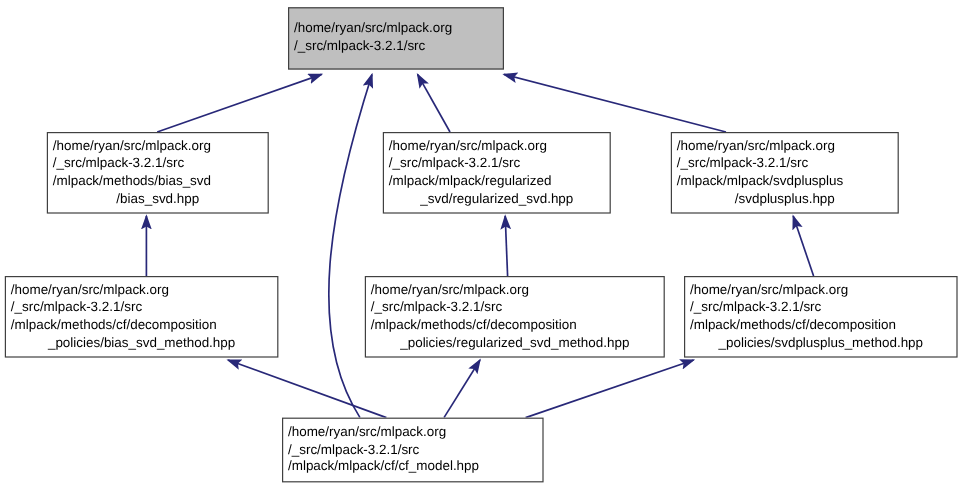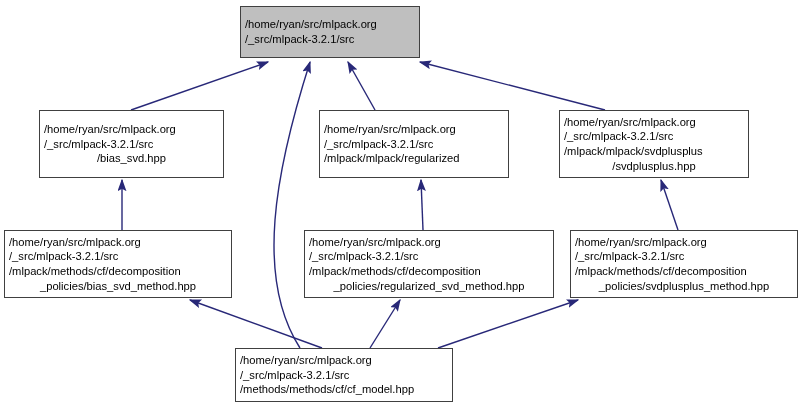--- a/index.html
+++ b/index.html
@@ -71,22 +71,22 @@
         <path d="M423,230 L421,180" stroke="#282878" stroke-width="1.4" fill="none" marker-end="url(#arrowhead)"></path>
         <path d="M678,230 L661,180" stroke="#282878" stroke-width="1.4" fill="none" marker-end="url(#arrowhead)"></path>
         <path d="M322,348 L190,300" stroke="#282878" stroke-width="1.4" fill="none" marker-end="url(#arrowhead)"></path>
         <path d="M370,348 L400,300" stroke="#282878" stroke-width="1.4" fill="none" marker-end="url(#arrowhead)"></path>
         <path d="M438,348 L578,300" stroke="#282878" stroke-width="1.4" fill="none" marker-end="url(#arrowhead)"></path>
       </g>
   </svg>
 
   <div id="nodes">
       <div class="node root" style="left: 240px; top: 6px; width: 180px; height: 52px; background: rgb(191, 191, 191); border-color: rgb(64, 64, 64);"><span class="node-line left">/home/ryan/src/mlpack.org</span><span class="node-line left">/_src/mlpack-3.2.1/src</span></div>
-      <div class="node" style="left: 39px; top: 110px; width: 185px; height: 68px; background: rgb(255, 255, 255); border-color: rgb(64, 64, 64);"><span class="node-line left">/home/ryan/src/mlpack.org</span><span class="node-line left">/_src/mlpack-3.2.1/src</span><span class="node-line center">/bias_svd.hpp</span></div>
-      <div class="node" style="left: 319px; top: 110px; width: 190px; height: 68px; background: rgb(255, 255, 255); border-color: rgb(64, 64, 64);"><span class="node-line left">/home/ryan/src/mlpack.org</span><span class="node-line left">/_src/mlpack-3.2.1/src</span><span class="node-line left">/mlpack/mlpack/regularized</span></div>
+      <div class="node" style="left: 39px; top: 110px; width: 185px; height: 68px; background: rgb(255, 255, 255); border-color: rgb(64, 64, 64);"><span class="node-line left">/home/ryan/src/mlpack.org</span><span class="node-line left">/_src/mlpack-3.2.1/src</span><span class="node-line left">/mlpack/methods/bias_svd</span><span class="node-line center">/bias_svd.hpp</span></div>
+      <div class="node" style="left: 319px; top: 110px; width: 190px; height: 68px; background: rgb(255, 255, 255); border-color: rgb(64, 64, 64);"><span class="node-line left">/home/ryan/src/mlpack.org</span><span class="node-line left">/_src/mlpack-3.2.1/src</span><span class="node-line left">/mlpack/mlpack/regularized</span><span class="node-line center">_svd/regularized_svd.hpp</span></div>
       <div class="node" style="left: 559px; top: 110px; width: 190px; height: 68px; background: rgb(255, 255, 255); border-color: rgb(64, 64, 64);"><span class="node-line left">/home/ryan/src/mlpack.org</span><span class="node-line left">/_src/mlpack-3.2.1/src</span><span class="node-line left">/mlpack/mlpack/svdplusplus</span><span class="node-line center">/svdplusplus.hpp</span></div>
       <div class="node" style="left: 4px; top: 230px; width: 228px; height: 68px; background: rgb(255, 255, 255); border-color: rgb(64, 64, 64);"><span class="node-line left">/home/ryan/src/mlpack.org</span><span class="node-line left">/_src/mlpack-3.2.1/src</span><span class="node-line left">/mlpack/methods/cf/decomposition</span><span class="node-line center">_policies/bias_svd_method.hpp</span></div>
       <div class="node" style="left: 304px; top: 230px; width: 250px; height: 68px; background: rgb(255, 255, 255); border-color: rgb(64, 64, 64);"><span class="node-line left">/home/ryan/src/mlpack.org</span><span class="node-line left">/_src/mlpack-3.2.1/src</span><span class="node-line left">/mlpack/methods/cf/decomposition</span><span class="node-line center">_policies/regularized_svd_method.hpp</span></div>
       <div class="node" style="left: 570px; top: 230px; width: 228px; height: 68px; background: rgb(255, 255, 255); border-color: rgb(64, 64, 64);"><span class="node-line left">/home/ryan/src/mlpack.org</span><span class="node-line left">/_src/mlpack-3.2.1/src</span><span class="node-line left">/mlpack/methods/cf/decomposition</span><span class="node-line center">_policies/svdplusplus_method.hpp</span></div>
-      <div class="node" style="left: 235px; top: 348px; width: 218px; height: 54px; background: rgb(255, 255, 255); border-color: rgb(64, 64, 64);"><span class="node-line left">/home/ryan/src/mlpack.org</span><span class="node-line left">/_src/mlpack-3.2.1/src</span><span class="node-line left">/methods/methods/cf/cf_model.hpp</span></div>
+      <div class="node" style="left: 235px; top: 348px; width: 218px; height: 54px; background: rgb(255, 255, 255); border-color: rgb(64, 64, 64);"><span class="node-line left">/home/ryan/src/mlpack.org</span><span class="node-line left">/_src/mlpack-3.2.1/src</span><span class="node-line left">/mlpack/mlpack/cf/cf_model.hpp</span></div>
     </div>
 
 </div>
 
 </body></html>

